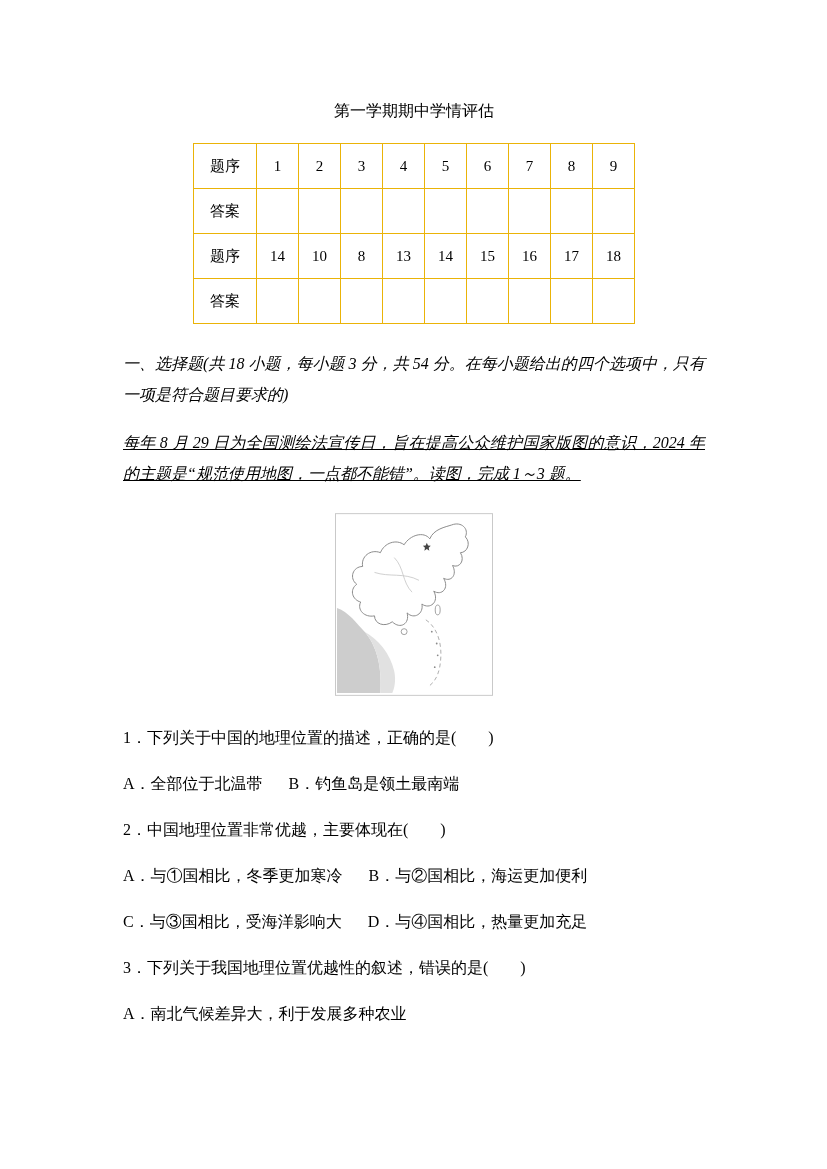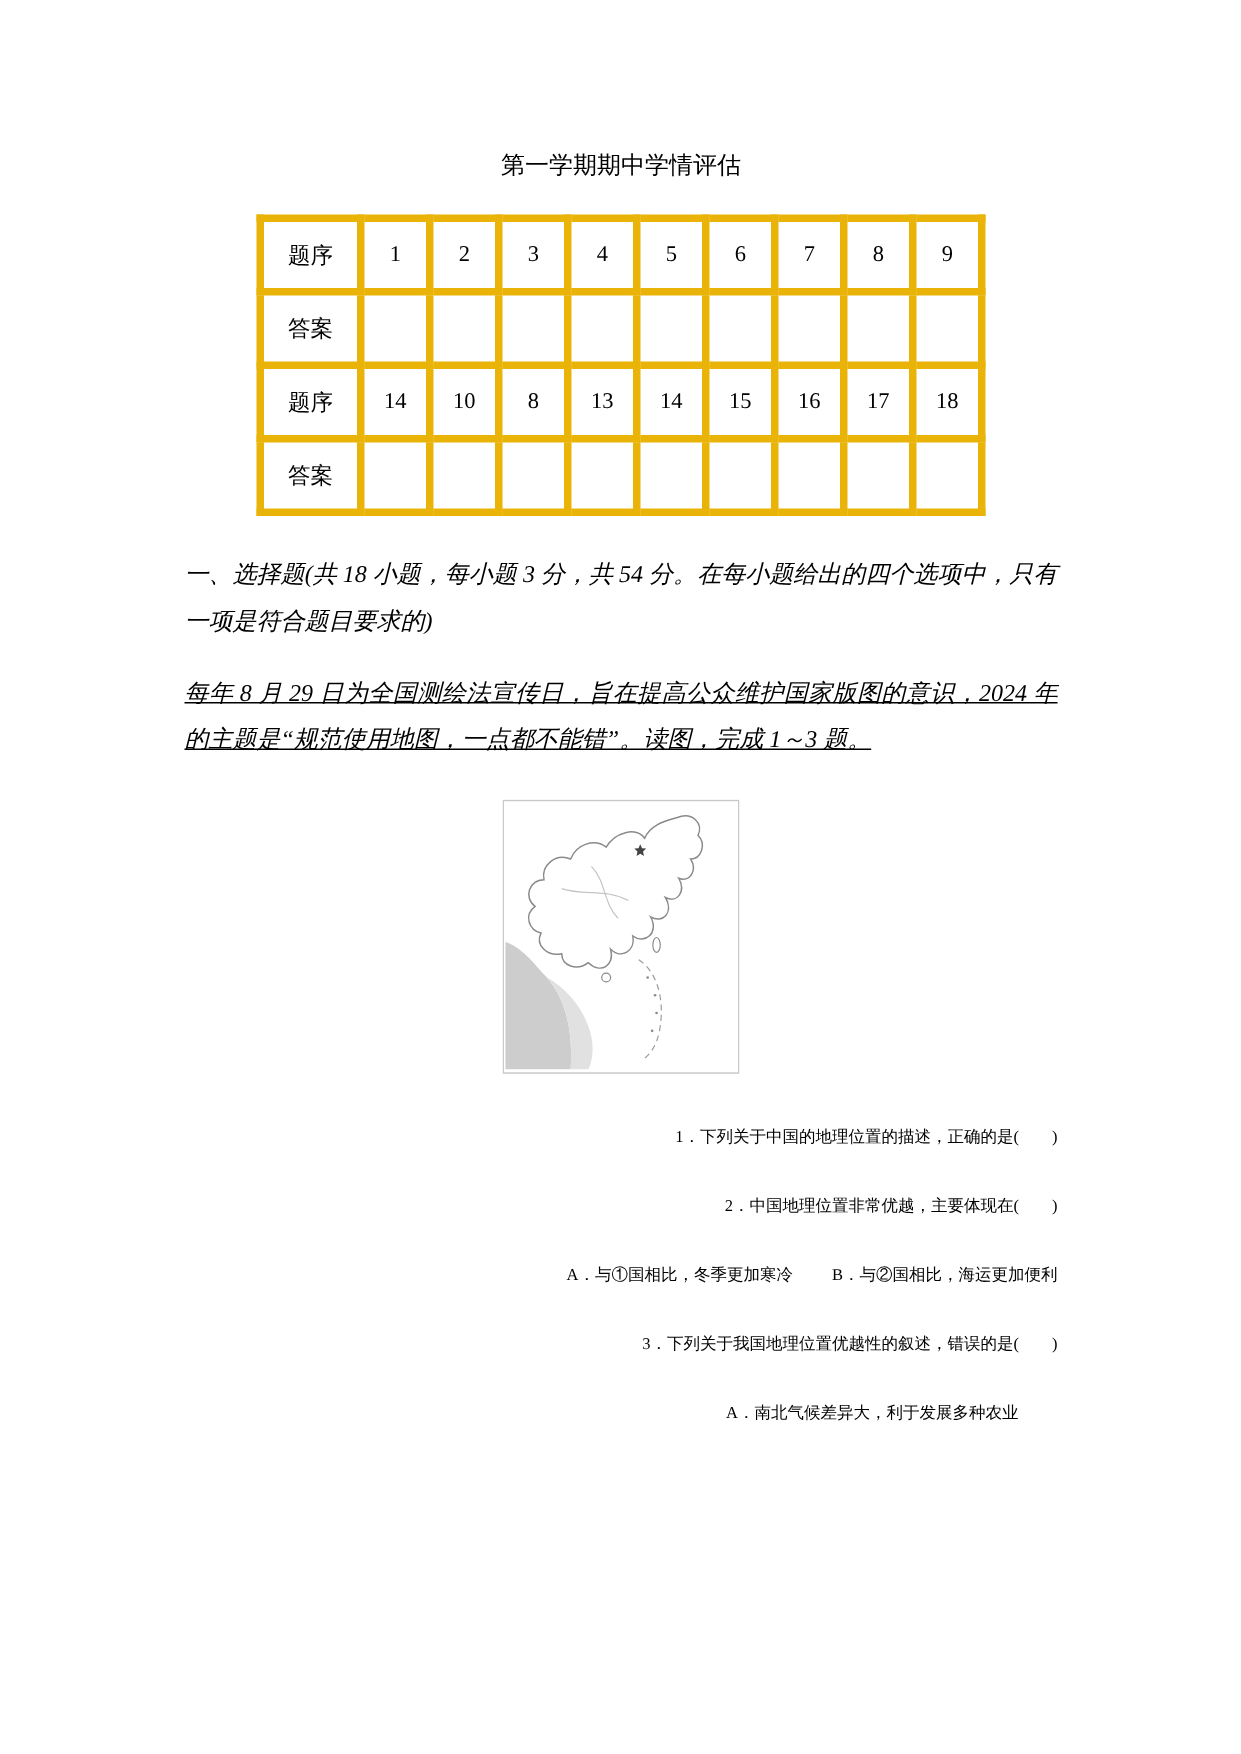--- a/index.html
+++ b/index.html
@@ -11,38 +11,38 @@
   }
   .page { padding: 100px 122px 0 123px; }
 
   .doc-title {
     text-align: center; font-size: 16px; line-height: 21px;
     margin: 0 0 22px 0; font-weight: normal;
   }
 
   table.answer-table { border-collapse: collapse; margin: 0 auto 24px auto; }
   table.answer-table td {
-    border: 5px solid #eab308; height: 44px; padding: 0;
+    border: 1px solid #eab308; height: 44px; padding: 0;
     text-align: center; vertical-align: middle; font-size: 15px;
   }
   td.row-label { width: 62px; }
   td.cell { width: 41px; }
 
   p { margin: 0; }
   .wrap {
     font-size: 16px; line-height: 31px; text-align: justify;
     margin-bottom: 17px;
     font-style: italic;
   }
   .intro { font-style: italic; text-decoration: underline; }
 
   .figure { text-align: center; margin: 24px 0 22px 0; }
   .map-frame { display: inline-block; line-height: 0; }
 
-  .qline { font-size: 11px; line-height: 31px; margin-bottom: 15px; text-align: right; }
+  .qline { font-size: 16px; line-height: 31px; margin-bottom: 15px; }
   .opt-left { display: inline-block; margin-right: 26px; }
 </style>
 </head>
 <body>
 
 <div class="page">
 
   <h1 class="doc-title">第一学期期中学情评估</h1>
 
   <table class="answer-table">
@@ -125,26 +125,32 @@
         <circle cx="98" cy="120" r="0.9" fill="#8a8a8a"></circle>
         <circle cx="103" cy="132" r="0.9" fill="#8a8a8a"></circle>
         <circle cx="104" cy="144" r="0.9" fill="#8a8a8a"></circle>
         <circle cx="101" cy="156" r="0.9" fill="#8a8a8a"></circle>
       </svg>
     </span>
   </div>
 
   <div>
     <p class="qline">1．下列关于中国的地理位置的描述，正确的是(　　)</p>
+    <p class="qline">
+      <span class="opt-left">A．全部位于北温带</span><span>B．钓鱼岛是领土最南端</span>
+    </p>
   </div>
 
   <div>
     <p class="qline">2．中国地理位置非常优越，主要体现在(　　)</p>
     <p class="qline">
       <span class="opt-left">A．与①国相比，冬季更加寒冷</span><span>B．与②国相比，海运更加便利</span>
+    </p>
+    <p class="qline">
+      <span class="opt-left">C．与③国相比，受海洋影响大</span><span>D．与④国相比，热量更加充足</span>
     </p>
   </div>
 
   <div>
     <p class="qline">3．下列关于我国地理位置优越性的叙述，错误的是(　　)</p>
     <p class="qline">
       <span class="opt-left">A．南北气候差异大，利于发展多种农业</span><span></span>
     </p>
   </div>
 

